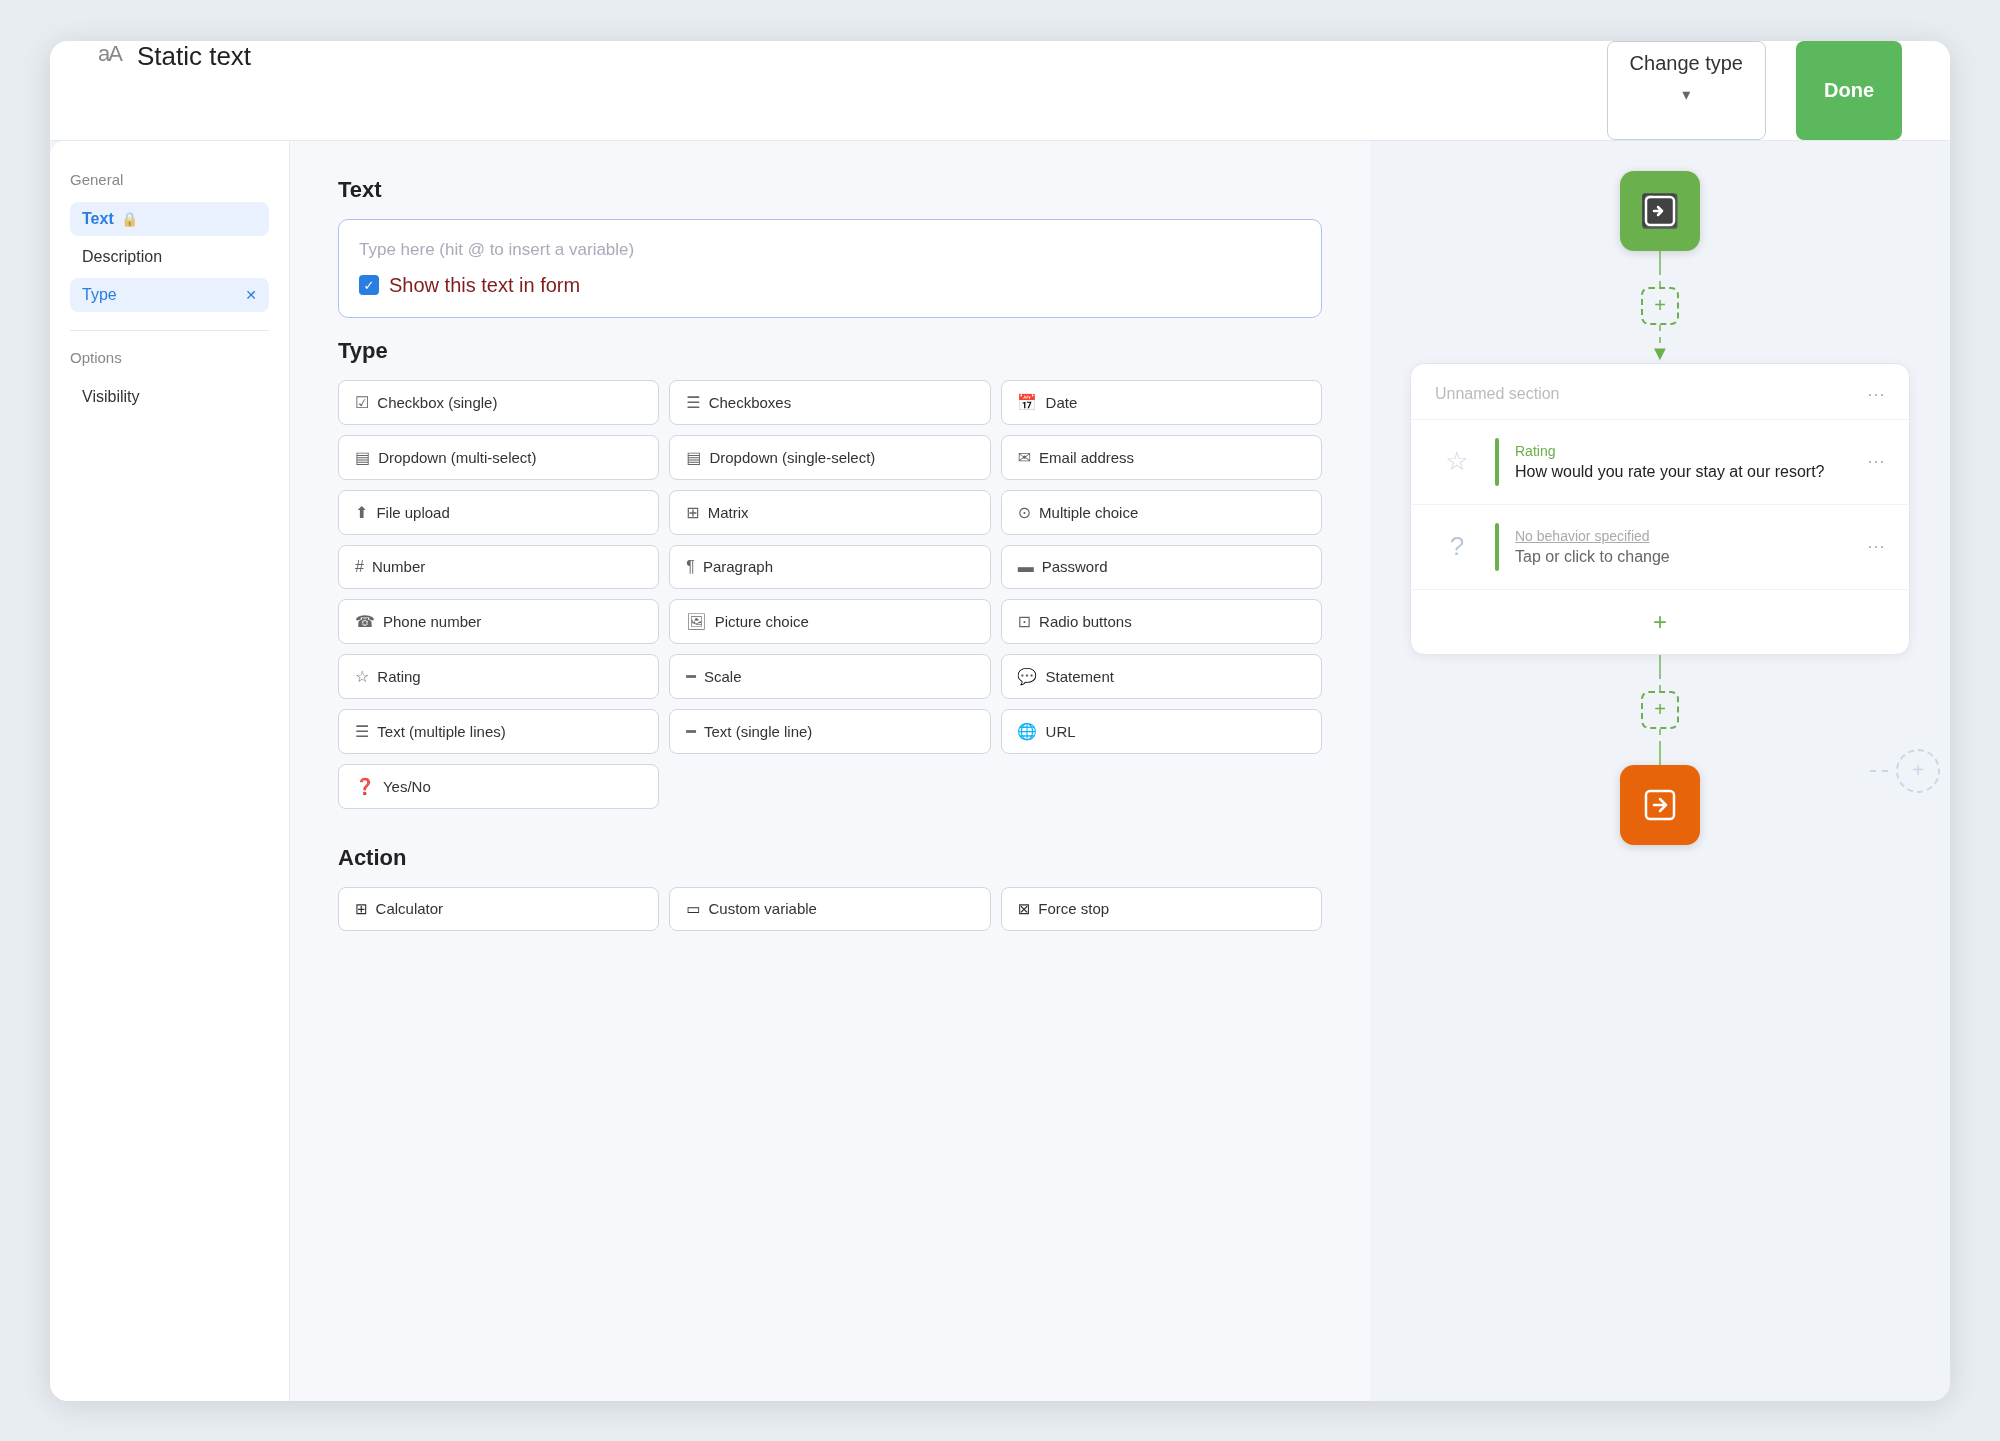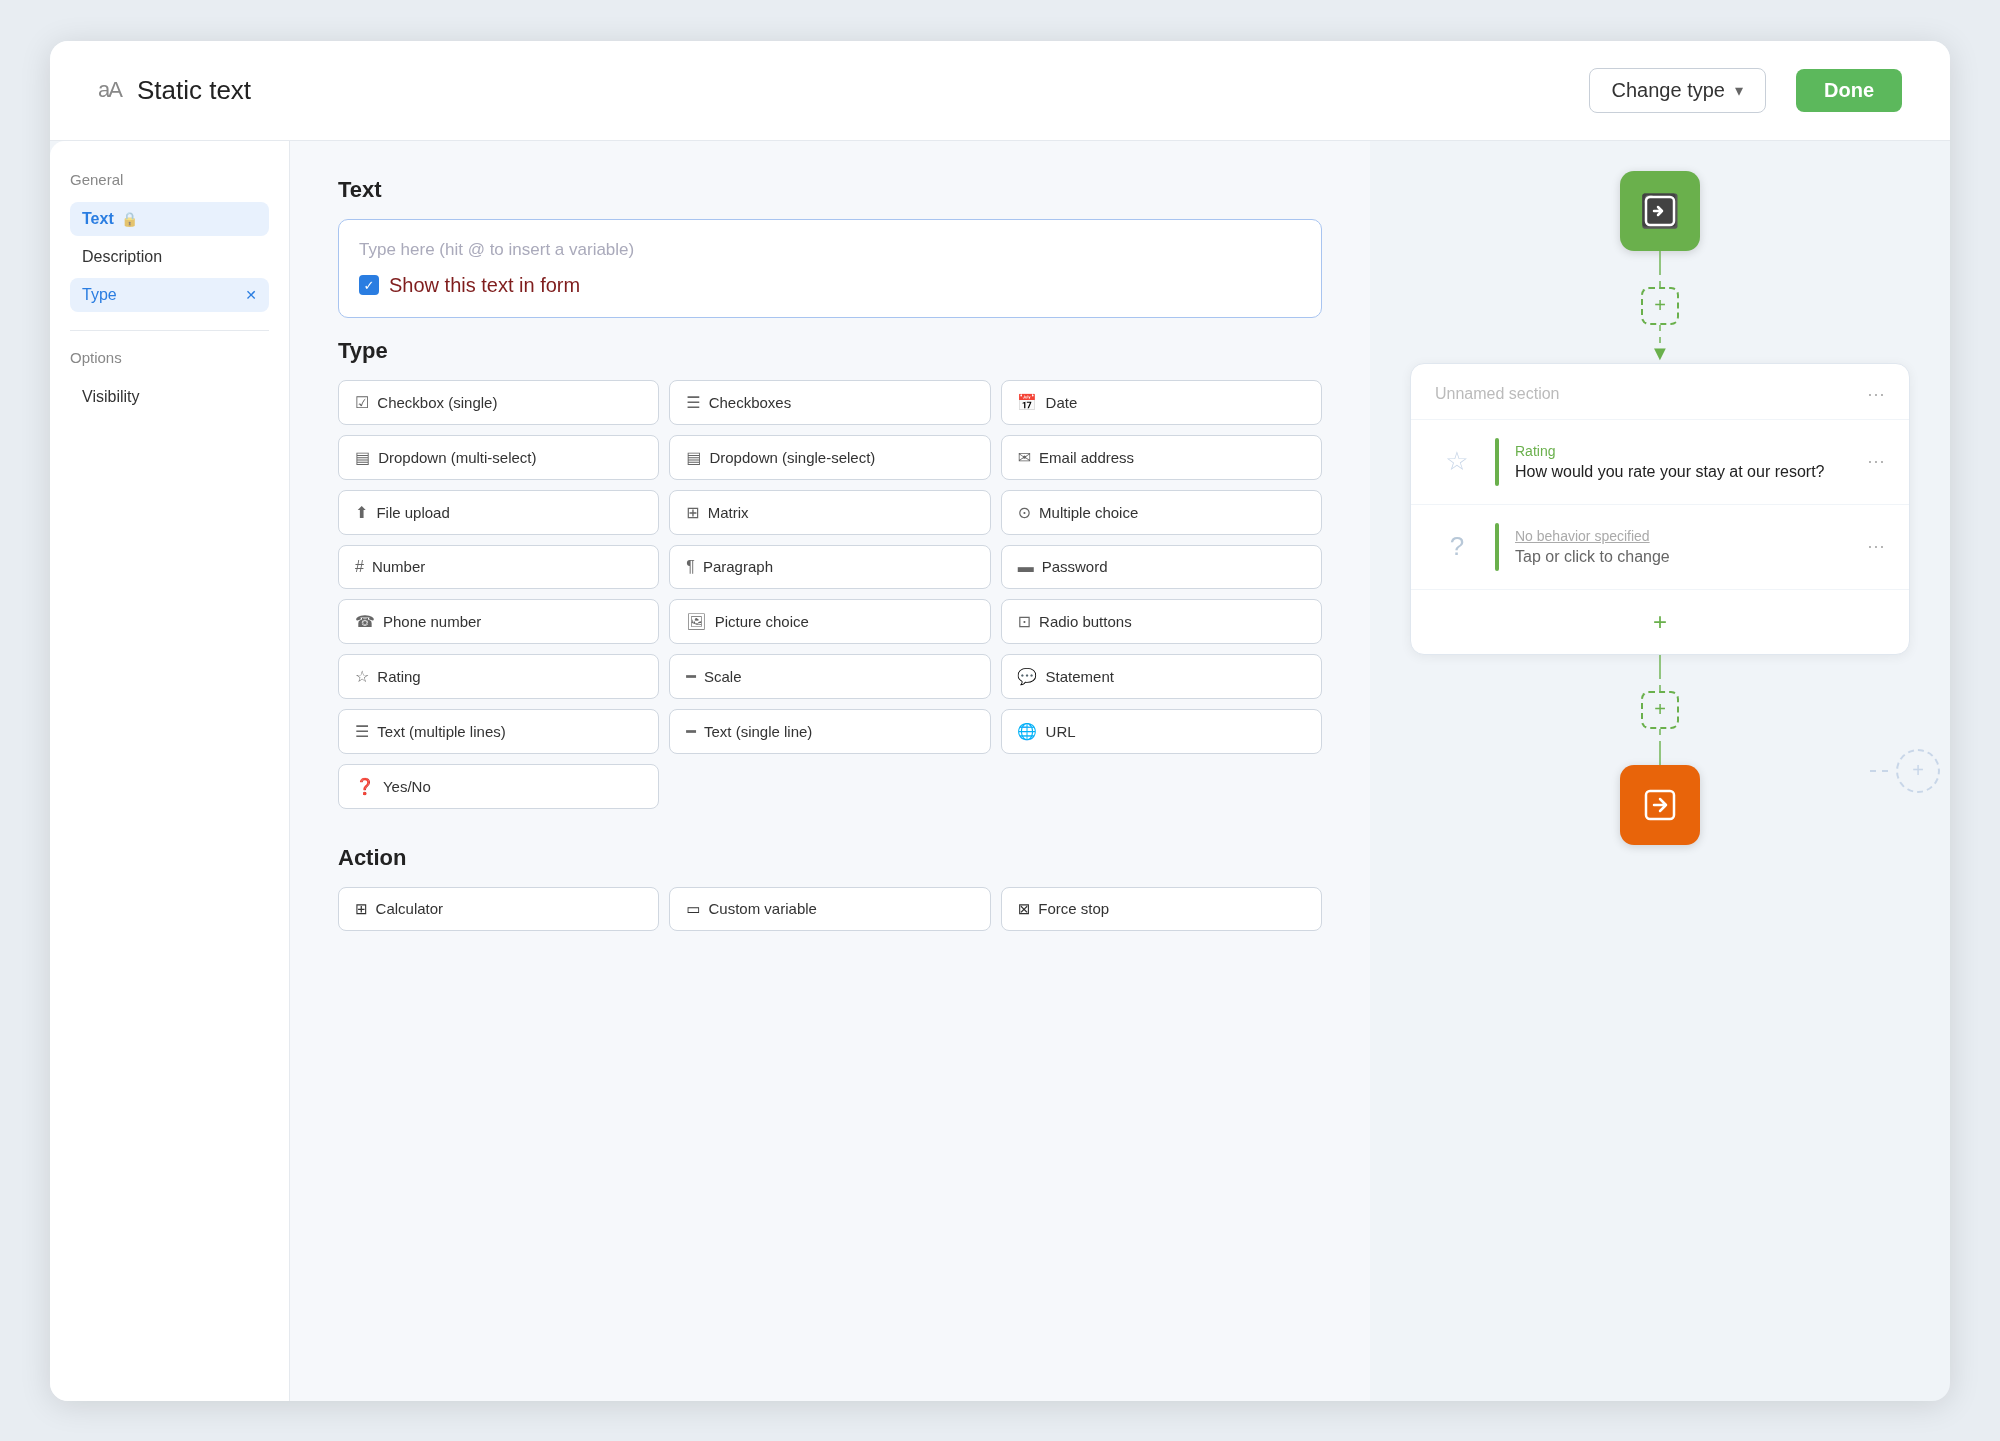--- a/index.html
+++ b/index.html
@@ -20,21 +20,20 @@
       overflow: hidden;
       display: flex;
       flex-direction: column;
       box-shadow: 0 4px 32px rgba(0,0,0,0.12);
     }
     
     .header {
       background: #fff;
       height: 100px;
       display: flex;
-      align-items: center;
       padding: 0 48px;
       border-bottom: 1px solid #e5e9ee;
       flex-shrink: 0;
       gap: 16px;
     }
     .header-icon {
       font-size: 22px;
       color: #888;
       letter-spacing: -2px;
     }
@@ -49,20 +48,21 @@
       background: #fff;
       border-radius: 8px;
       padding: 10px 22px;
       font-size: 20px;
       color: #333;
       cursor: pointer;
       display: flex;
       align-items: center;
       gap: 10px;
       margin-right: 14px;
+      flex-direction: column;
     }
     .btn-change-type .chevron { font-size: 16px; color: #666; }
     .btn-done {
       background: #5cb85c;
       color: #fff;
       border: none;
       border-radius: 8px;
       padding: 10px 28px;
       font-size: 20px;
       font-weight: 600;

